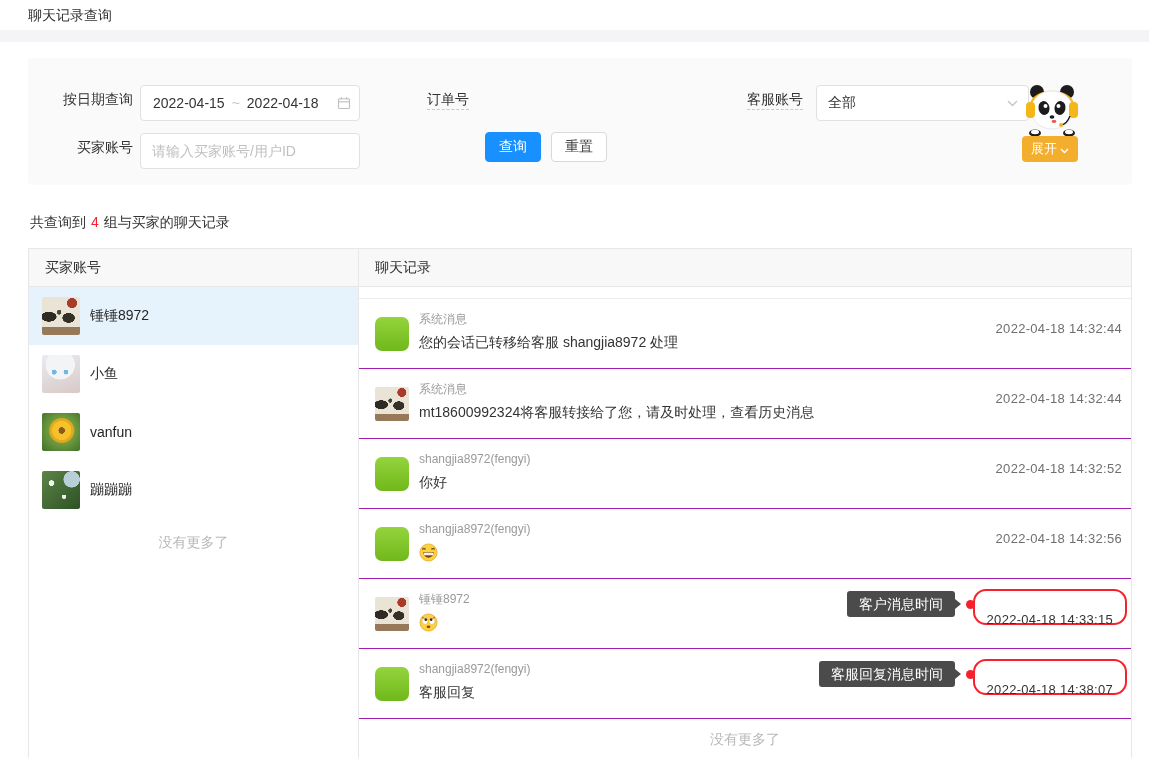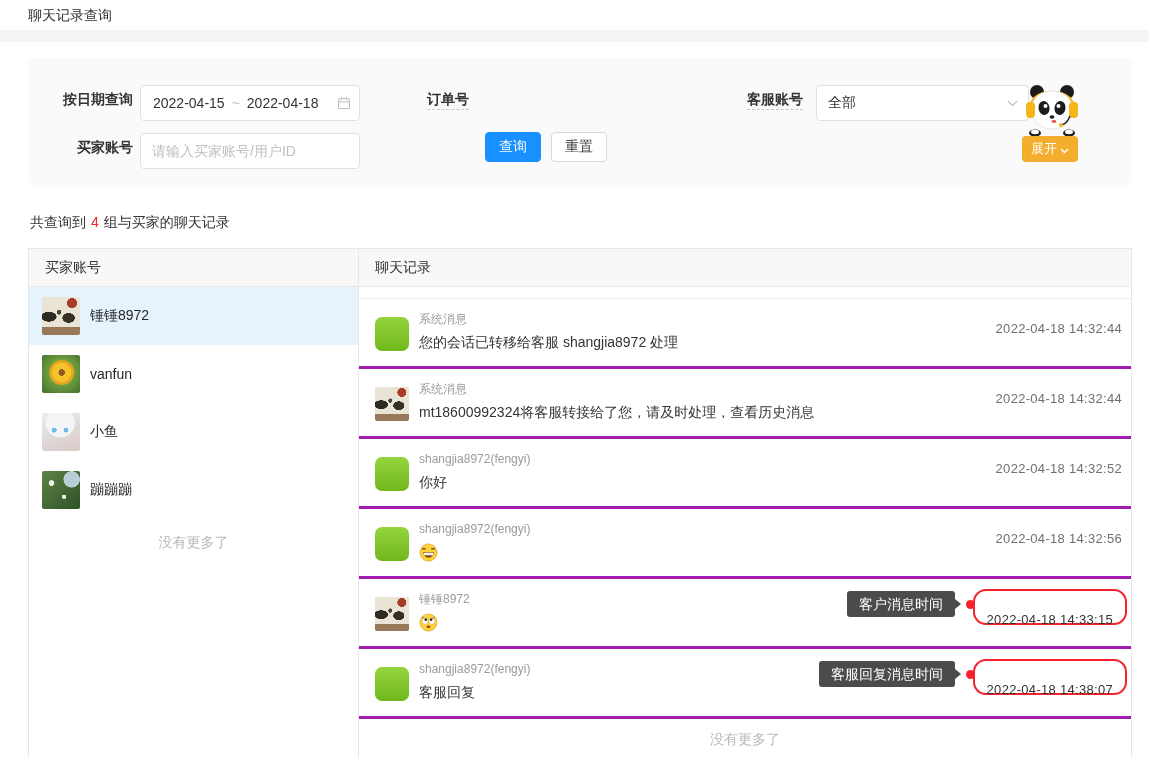--- a/index.html
+++ b/index.html
@@ -6,21 +6,21 @@
   body { font-family:"Liberation Sans","DejaVu Sans",sans-serif; background:#fff; }
   .page { position:relative; width:1149px; height:758px; background:#fff; overflow:hidden; }
 
   
   .titlebar { position:absolute; left:0; top:0; width:1028px; height:30px; background:#fff; }
   .titlebar .pg-title { position:absolute; left:28px; top:0; line-height:30px; font-size:14px; color:#303030; }
   .divider-strip { position:absolute; left:0; top:30px; width:1149px; height:12px; background:#f4f4f6; }
 
   
   .filter-card { position:absolute; left:28px; top:58px; width:1104px; height:127px; background:#fafafb; border-radius:4px; }
-  .f-label { position:absolute; height:28px; line-height:28px; font-size:14px; color:#333; white-space:nowrap;font-weight:bold; }
+  .f-label { position:absolute; height:28px; line-height:28px; font-size:14px; color:#333; white-space:nowrap; }
   .f-label.dashed span { border-bottom:1px dashed #c9c9c9; padding-bottom:2px; }
   .inputbox { position:absolute; height:36px; background:#fff; border:1px solid #e1e1e4; border-radius:4px; font-size:14px; color:#333; }
   input.inputbox { padding:0 11px; outline:none; }
   input.inputbox::placeholder { color:#bfbfbf; }
   .date-input { display:flex; align-items:center; padding:0 8px 0 12px; gap:7px; }
   .date-input .sep { color:#c0c4cc; }
   .date-input .cal { margin-left:auto; display:flex; }
   .selectbox { display:flex; align-items:center; padding:0 10px 0 11px; }
   .selectbox .chev { margin-left:auto; display:flex; }
   .btn { position:absolute; height:30px; border-radius:4px; font-size:14px; text-align:center; cursor:pointer; border:1px solid transparent; font-family:inherit; }
@@ -40,21 +40,21 @@
   .col-header { height:38px; line-height:37px; background:#f8f8f9; border-bottom:1px solid #e7e7e9; padding-left:16px; font-size:14px; color:#333; font-weight:500; }
 
   .buyer-row { height:58px; display:flex; align-items:center; padding-left:13px; cursor:pointer; }
   .buyer-row.selected { background:var(--sel-blue); }
   .buyer-name { font-size:14px; color:#262626; font-weight:500; }
   .no-more { text-align:center; color:#b8b8b8; font-size:14px; }
   .left-no-more { margin-top:15px; }
   .chat-no-more { height:40px; line-height:40px; }
 
   .partial-row { height:12px; background:#fff; border-bottom:1px solid #ededee; }
-  .msg-row { position:relative; height:70px; border-bottom:3px solid #a21caf; background:#fff; }
+  .msg-row { position:relative; height:70px; border-bottom:1px solid #a21caf; background:#fff; }
   .msg-row .avatar { position:absolute; left:16px; top:18px; }
   .msg-body { margin-left:60px; padding-top:13px; padding-right:300px; }
   .msg-sender { font-size:12px; color:#9a9a9a; line-height:14px; margin-bottom:7px; }
   .msg-text { font-size:14px; color:#333; line-height:18px; display:flex; align-items:center; }
   .msg-time { position:absolute; right:9px; top:22px; font-size:13px; color:#6f6f6f; letter-spacing:.3px; }
   .msg-time.boxed { top:10px; right:4px; height:30px; line-height:26px; padding:16px 12px; border:2px solid var(--red); border-radius:13px; color:#333; background:#fff; }
   .anno { position:absolute; right:176px; top:12px; height:26px; line-height:26px; background:#4b4b4b; color:#fff; font-size:14px; padding:0 12px; border-radius:3px; white-space:nowrap; }
   .anno::after { content:""; position:absolute; right:-6px; top:50%; margin-top:-5px; border-top:5px solid transparent; border-bottom:5px solid transparent; border-left:6px solid #4b4b4b; }
   .anno-dot { position:absolute; right:156px; top:21px; width:9px; height:9px; border-radius:50%; background:var(--red); }
 
@@ -166,26 +166,26 @@
 
   <div class="results">
     <div class="col-left">
       <div class="col-header">买家账号</div>
       <div id="buyer-list">
           <div class="buyer-row selected">
             <div class="avatar sq38 av-calligraphy"></div>
             <div class="buyer-name">锤锤8972</div>
           </div>
           <div class="buyer-row">
+            <div class="avatar sq38 av-anime"></div>
+            <div class="buyer-name">小鱼</div>
+          </div>
+          <div class="buyer-row">
             <div class="avatar sq38 av-sunflower"></div>
             <div class="buyer-name">vanfun</div>
-          </div>
-          <div class="buyer-row">
-            <div class="avatar sq38 av-anime"></div>
-            <div class="buyer-name">小鱼</div>
           </div>
           <div class="buyer-row">
             <div class="avatar sq38 av-plant"></div>
             <div class="buyer-name">蹦蹦蹦</div>
           </div>
         </div>
       <div class="no-more left-no-more">没有更多了</div>
     </div>
     <div class="col-right">
       <div class="col-header">聊天记录</div>

